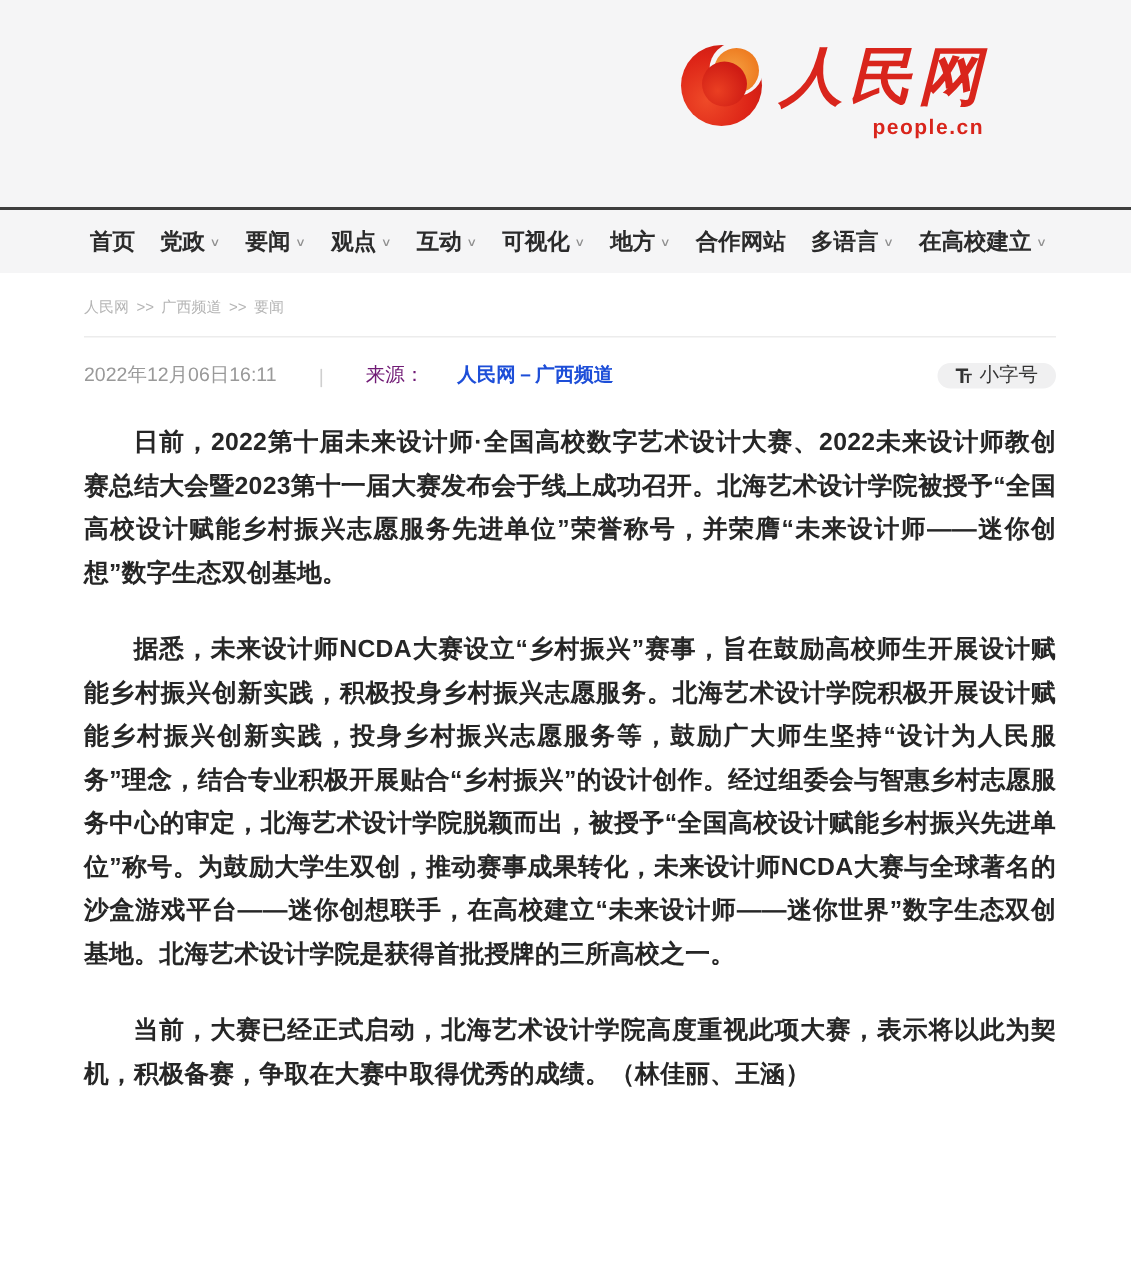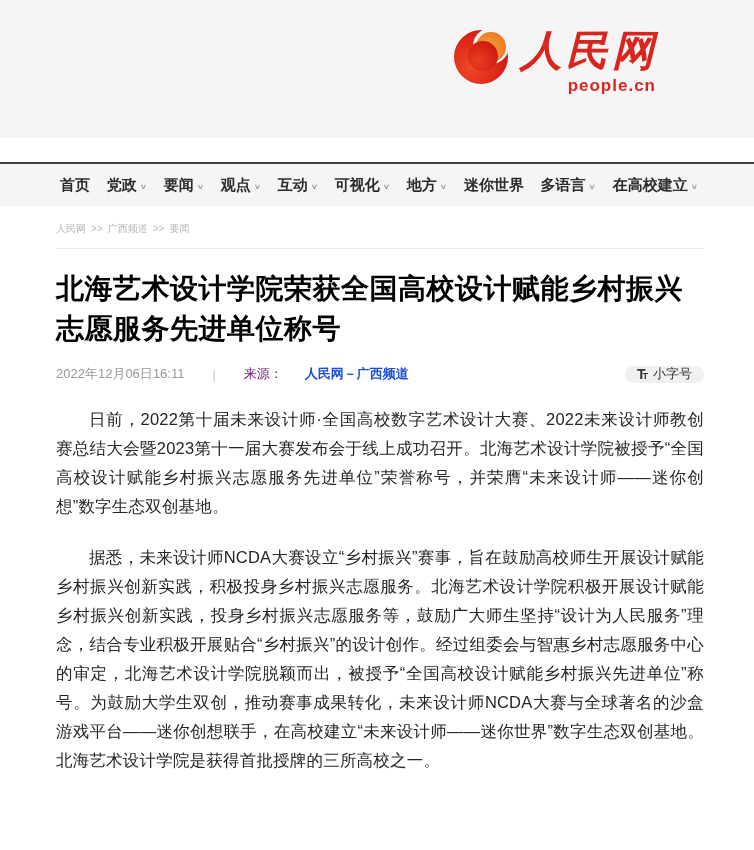--- a/index.html
+++ b/index.html
@@ -66,38 +66,37 @@
     font-family: "DejaVu Serif", "Liberation Serif", serif;
     font-style: italic;
     font-weight: 700;
     font-size: 42px;
     line-height: 46px;
     letter-spacing: 4px;
     color: #d9251c;
   }
   .logo-en {
     font-weight: 700;
-    font-size: 17px;
+    font-size: 14px;
     letter-spacing: 1px;
     color: #d9251c;
     margin-top: 2px;
     padding-right: 2px;
   }
 
   
   .navbar {
     height: 44px;
     background: #f5f5f6;
     border-top: 2px solid #3e3e3e;
     display: flex;
     align-items: center;
     justify-content: space-between;
     padding: 0 56px 0 60px;
     box-sizing: border-box;
-    margin-top: 24px;
   }
   .nav-item {
     display: flex;
     align-items: center;
     gap: 3px;
     font-size: 15px;
     font-weight: 700;
     color: #2b2b2b;
     text-decoration: none;
     cursor: pointer;
@@ -157,21 +156,21 @@
     align-items: center;
     gap: 5px;
     color: #333333;
     font-size: 13px;
     cursor: pointer;
     border: none;
   }
   .t-big { font-size: 14px; font-weight: 700; color: #333; }
   .t-small { font-size: 9px; font-weight: 700; color: #333; margin-left: -3px; padding-top: 5px; }
 
-  .article-body { margin-top: 20px; }
+  .article-body { margin-top: 20px; font-weight: bold; }
   .article-body p {
     font-size: 16.5px;
     line-height: 29px;
     color: #262626;
     text-align: justify;
     text-indent: 2em;
     margin: 22px 0 0 0;
     letter-spacing: 0.2px;
   }
 </style>
@@ -215,49 +214,49 @@
     </a>
     <a class="nav-item">
       <span>可视化</span>
       <span class="chev">∨</span>
     </a>
     <a class="nav-item">
       <span>地方</span>
       <span class="chev">∨</span>
     </a>
     <a class="nav-item">
-      <span>迷你世界</span>
+      <span>合作网站</span>
     </a>
     <a class="nav-item">
       <span>多语言</span>
       <span class="chev">∨</span>
     </a>
     <a class="nav-item">
       <span>在高校建立</span>
       <span class="chev">∨</span>
     </a>
   </nav>
 
 <main class="content">
 
   <div class="breadcrumb" id="breadcrumb"><a class="crumb">人民网</a><span class="crumb-sep">&gt;&gt;</span><a class="crumb">广西频道</a><span class="crumb-sep">&gt;&gt;</span><a class="crumb">要闻</a></div>
 
   <hr class="rule">
 
-  <h1 class="article-title">北海艺术设计学院荣获全国高校设计赋能乡村振兴志愿服务先进单位称号</h1>
 
   <div class="meta-row">
     <span>2022年12月06日16:11</span>
     <span class="meta-sep">|</span>
     <span class="source-label">来源：</span>
     <a class="source-name">人民网－广西频道</a>
     <button class="font-size-pill">
       <span><span class="t-big">T</span><span class="t-small">T</span></span>
       <span>小字号</span>
     </button>
   </div>
 
   <div class="article-body" id="article-body">
       <p>日前，2022第十届未来设计师·全国高校数字艺术设计大赛、2022未来设计师教创赛总结大会暨2023第十一届大赛发布会于线上成功召开。北海艺术设计学院被授予“全国高校设计赋能乡村振兴志愿服务先进单位”荣誉称号，并荣膺“未来设计师——迷你创想”数字生态双创基地。</p>
       <p>据悉，未来设计师NCDA大赛设立“乡村振兴”赛事，旨在鼓励高校师生开展设计赋能乡村振兴创新实践，积极投身乡村振兴志愿服务。北海艺术设计学院积极开展设计赋能乡村振兴创新实践，投身乡村振兴志愿服务等，鼓励广大师生坚持“设计为人民服务”理念，结合专业积极开展贴合“乡村振兴”的设计创作。经过组委会与智惠乡村志愿服务中心的审定，北海艺术设计学院脱颖而出，被授予“全国高校设计赋能乡村振兴先进单位”称号。为鼓励大学生双创，推动赛事成果转化，未来设计师NCDA大赛与全球著名的沙盒游戏平台——迷你创想联手，在高校建立“未来设计师——迷你世界”数字生态双创基地。北海艺术设计学院是获得首批授牌的三所高校之一。</p>
+      <p>当前，大赛已经正式启动，北海艺术设计学院高度重视此项大赛，表示将以此为契机，积极备赛，争取在大赛中取得优秀的成绩。（林佳丽、王涵）</p>
     </div>
 
 </main>
 
 </body></html>

